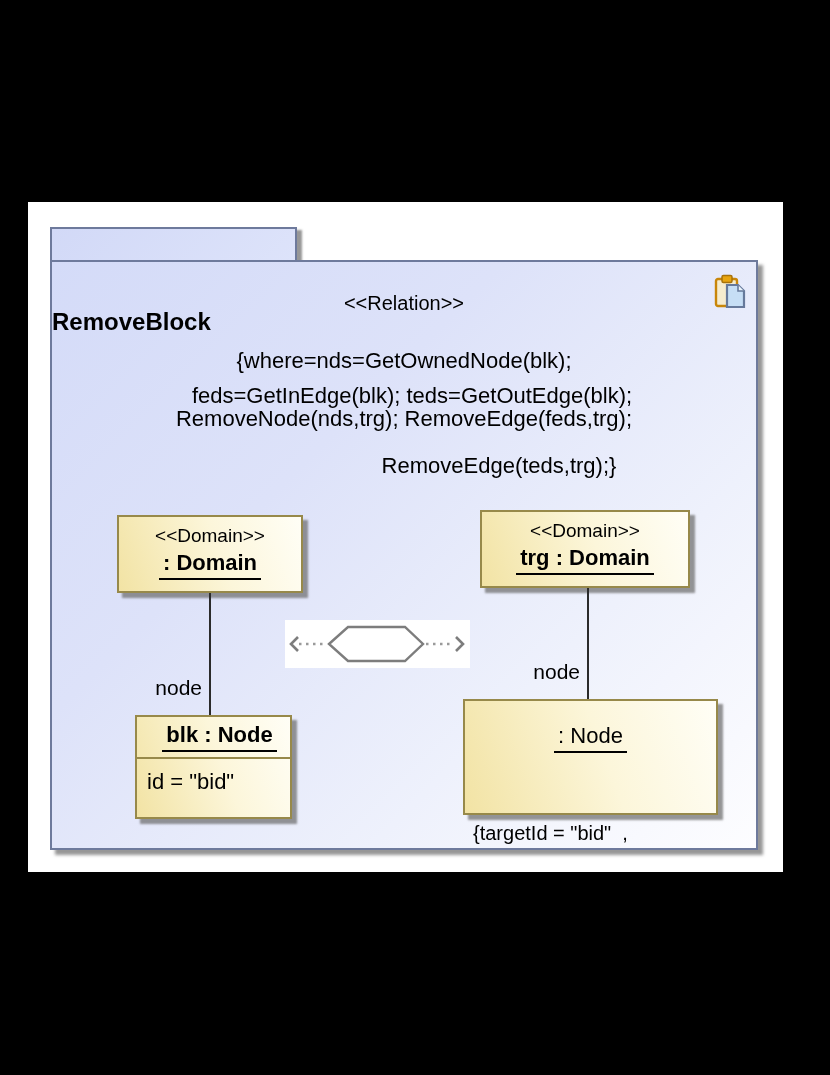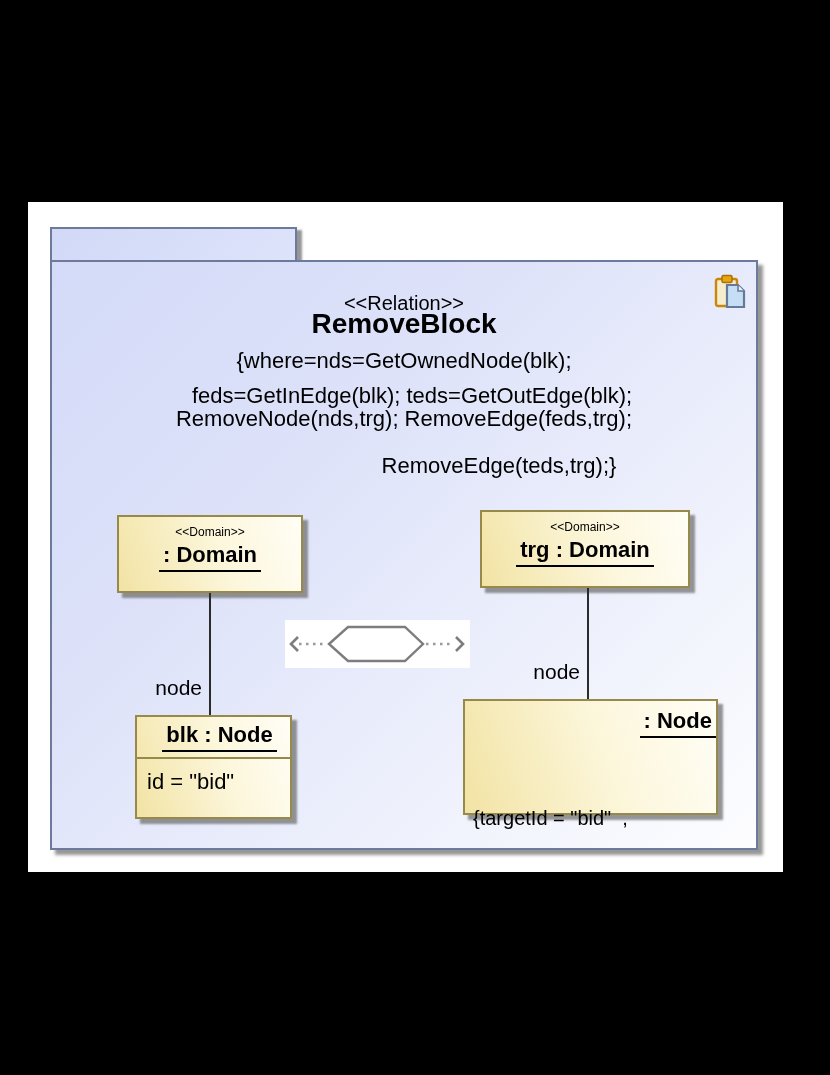--- a/index.html
+++ b/index.html
@@ -17,55 +17,55 @@
     border:2px solid #6e7a9c;box-sizing:border-box;
     box-shadow:5px 3px 2px rgba(95,95,95,0.65);
   }
   .pkg-body{
     position:absolute;left:22px;top:58px;width:708px;height:590px;
     background:linear-gradient(135deg,#d4dbf8 0%,#dde2f9 35%,#eef1fc 70%,#fdfdff 100%);
     border:2px solid #6e7a9c;box-sizing:border-box;
     box-shadow:5px 5px 3px rgba(95,95,95,0.65);
   }
   .rel-stereo{position:absolute;left:0;top:30px;width:100%;text-align:center;font-size:20px;}
-  .rel-name{position:absolute;left:0;top:46px;width:100%;text-align:center;font-size:28px;font-weight:bold;}
+  .rel-name{position:absolute;left:0;top:46px;width:100%;text-align:left;font-size:24px;font-weight:bold;}
   .where-line{position:absolute;left:0;width:100%;text-align:center;font-size:22px;white-space:pre;}
   .wl0{top:86px;text-align:center;}
   .wl1{top:121px;padding-left:8px;}
   .wl2{top:144px;}
   .wl3{top:191px;transform:translateX(95px);}
   .paste{position:absolute;left:661px;top:12px;width:36px;height:36px;}
   
   .ybox{
     position:absolute;box-sizing:border-box;
     background:linear-gradient(70deg,#f2e3a4 0%,#fcf6da 55%,#fffef6 100%);
     border:2px solid #97894a;
     box-shadow:5px 5px 2px rgba(105,105,105,0.7);
   }
   .domain-left{left:65px;top:253px;width:186px;height:78px;}
   .domain-right{left:428px;top:248px;width:210px;height:78px;}
-  .dom-stereo{margin-top:8px;text-align:center;font-size:12px;}
+  .dom-stereo{margin-top:8px;text-align:center;font-size:19px;}
   .dom-name{margin-top:3px;text-align:center;font-size:22px;font-weight:bold;}
   .uline{display:inline-block;border-bottom:2px solid #000;padding:0 4px 2px 4px;}
   
   .hex-panel{position:absolute;left:233px;top:358px;width:185px;height:48px;background:#fff;}
   
   .conn{position:absolute;width:2px;background:#2b2b2b;}
   .conn-left{left:157px;top:331px;height:122px;}
   .conn-right{left:535px;top:326px;height:111px;}
   .edge-label{position:absolute;font-size:21px;}
   .edge-label-left{left:58px;top:414px;width:92px;text-align:right;}
   .edge-label-right{left:428px;top:398px;width:100px;text-align:right;}
   
   .node-left{left:83px;top:453px;width:157px;height:104px;}
   .node-right{left:411px;top:437px;width:255px;height:116px;}
   .nl-name{height:40px;text-align:center;font-size:22px;font-weight:bold;padding-top:5px;box-sizing:border-box;padding-left:12px;}
   .nl-divider{border-top:2px solid #97894a;}
   .nl-attr{font-size:22px;padding:10px 0 0 10px;}
-  .nr-name{text-align:right;font-size:22px;font-weight:bold;margin-top:7px;}
+  .nr-name{text-align:center;font-size:22px;font-weight:normal;margin-top:22px;}
   .nr-constraints{font-size:20px;padding-left:8px;margin-top:8px;line-height:29px;white-space:pre;}
 </style>
 </head>
 <body>
 
 <div class="canvas">
 
   <div class="pkg-tab"></div>
 
   <div class="pkg-body">

